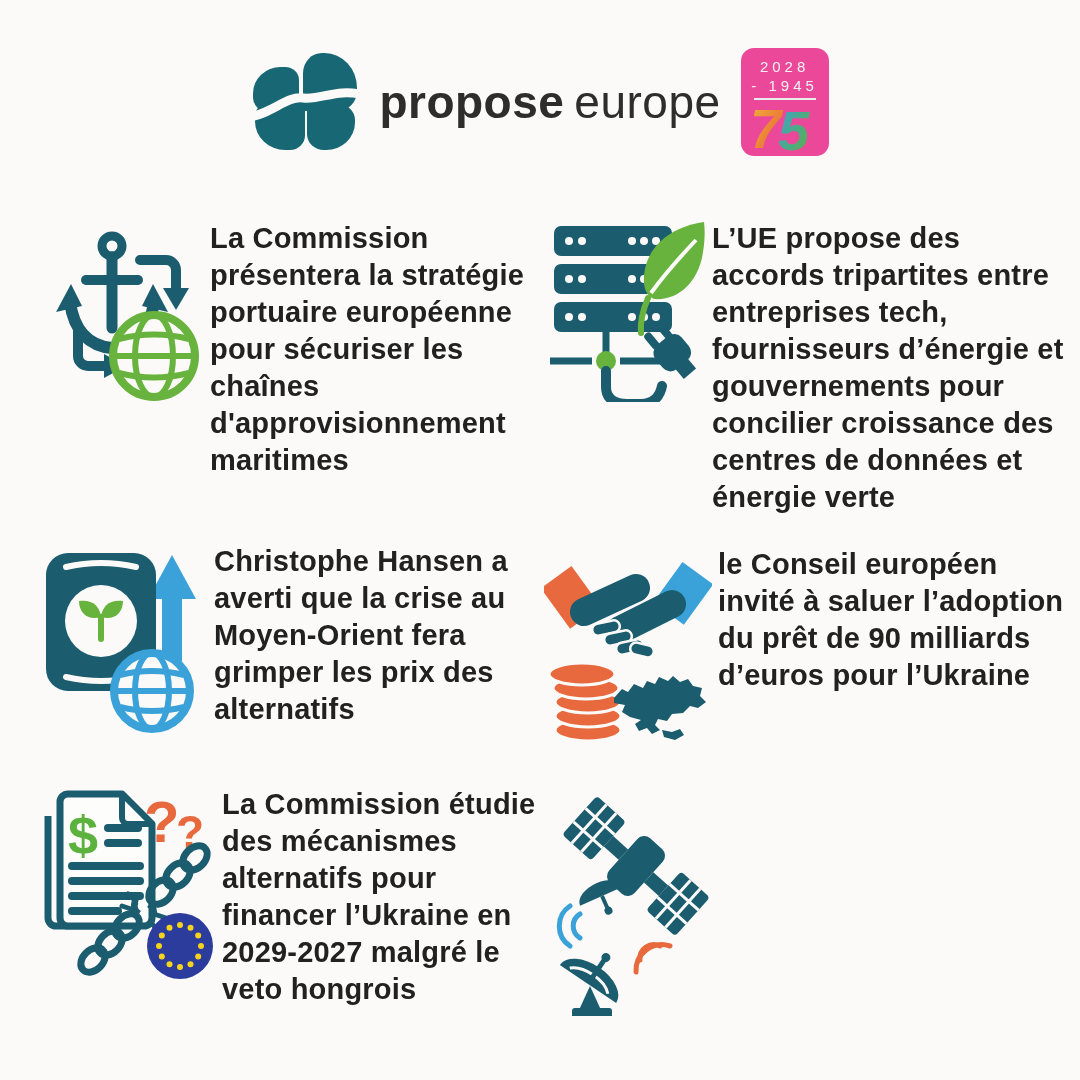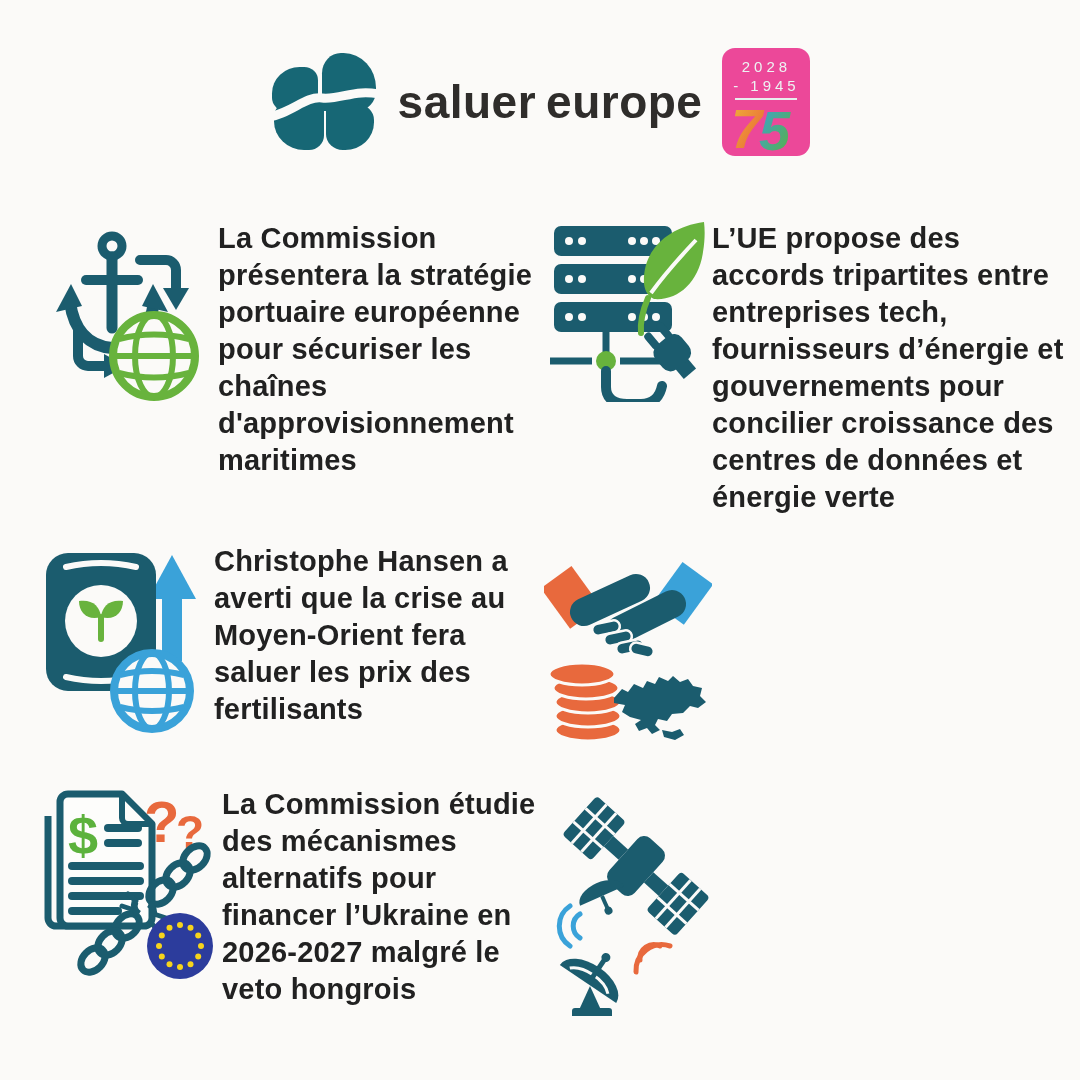--- a/index.html
+++ b/index.html
@@ -15,36 +15,36 @@
   }
   #clover{position:relative; width:108px; height:100px;}
   .petal{position:absolute; background:#176775;}
   #pt-tl{left:2px;  top:15px; width:46px; height:44px; border-radius:60% 30% 0 30%;}
   #pt-tr{left:52px; top:1px;  width:54px; height:58px; border-radius:35% 60% 35% 0;}
   #pt-bl{left:4px;  top:50px; width:50px; height:48px; border-radius:30% 0 30% 60%;}
   #pt-br{left:56px; top:52px; width:48px; height:46px; border-radius:0 35% 60% 35%;}
   #swoosh{position:absolute; left:0; top:0;}
   #wordmark{font-size:46px; color:#2f2d2b; letter-spacing:.5px; white-space:nowrap;}
   #wordmark .bold{font-weight:700;}
-  #wordmark .light{font-weight:700; margin-left:10px;text-align:right;}
+  #wordmark .light{font-weight:400; margin-left:10px;text-align:right;}
   #badge{
     width:88px; height:108px; background:#ec4899; border-radius:13px;
     display:flex; flex-direction:column; align-items:center; padding-top:9px; box-sizing:border-box;
   }
   .badge-year{color:#edf3f3; font-size:15px; letter-spacing:4px; line-height:19px; white-space:nowrap;}
   #badge-rule{width:62px; border-bottom:2px solid #e8eeee; margin-top:3px;}
   #badge-75{margin-top:-2px;}
   
   .news-item{position:absolute; display:flex; align-items:flex-start;}
   .icon-box{flex:0 0 auto;}
   .news-text{
     margin:0; font-weight:700; color:#212121;
     font-size:29px; line-height:37px; letter-spacing:.2px;
   }
-  #item1{left:40px;  top:220px;} #item1 .news-text{width:318px; margin-left:10px;}
+  #item1{left:40px;  top:220px;} #item1 .news-text{width:318px; margin-left:2px;}
   #item2{left:544px; top:220px;} #item2 .news-text{width:354px; margin-left:0;}
   #item3{left:40px;  top:543px;} #item3 .news-text{width:322px; margin-left:6px;}
   #item4{left:544px; top:546px;} #item4 .news-text{width:354px; margin-left:6px;}
   #item5{left:40px;  top:786px;} #item5 .news-text{width:332px; margin-left:4px;}
   #item6{left:544px; top:788px;} #item6 .news-text{width:344px; margin-left:6px;}
 </style>
 </head>
 <body>
 
 <div id="canvas">
@@ -54,21 +54,21 @@
       <div class="petal" id="pt-tl"></div>
       <div class="petal" id="pt-tr"></div>
       <div class="petal" id="pt-bl"></div>
       <div class="petal" id="pt-br"></div>
       <svg id="swoosh" width="108" height="100" viewBox="0 0 108 100">
         <path d="M-6,66 C22,62 34,44 52,46 C72,48 84,36 114,43" fill="none" stroke="#fbfaf8" stroke-width="9" stroke-linecap="round"></path>
       </svg>
     </div>
 
     <div id="wordmark">
-      <span class="bold">saluer</span><span class="light">europe</span>
+      <span class="bold">propose</span><span class="light">europe</span>
     </div>
 
     <div id="badge">
       <div class="badge-year">2028</div>
       <div class="badge-year">- 1945</div>
       <div id="badge-rule"></div>
       <svg id="badge-75" width="74" height="58" viewBox="0 0 74 58">
         <defs>
           <linearGradient id="g7" x1="0" y1="0" x2="1" y2="1">
             <stop offset="0" stop-color="#f0b53a"></stop>
@@ -167,21 +167,21 @@
       <line x1="61" y1="96" x2="61" y2="74" stroke="#68b33d" stroke-width="6" stroke-linecap="round"></line>
       <path d="M61,74 C48,78 39,70 39,58 C52,56 60,63 61,74 z" fill="#68b33d"></path>
       <path d="M61,74 C74,78 83,70 83,58 C70,56 62,63 61,74 z" fill="#68b33d"></path>
 
       <circle cx="112" cy="148" r="38" fill="#fbfaf8" stroke="#3aa2d9" stroke-width="8"></circle>
       <ellipse cx="112" cy="148" rx="17" ry="38" fill="none" stroke="#3aa2d9" stroke-width="6"></ellipse>
       <path d="M80,132 Q112,124 144,132" fill="none" stroke="#3aa2d9" stroke-width="6"></path>
       <line x1="74" y1="148" x2="150" y2="148" stroke="#3aa2d9" stroke-width="6"></line>
       <path d="M80,164 Q112,172 144,164" fill="none" stroke="#3aa2d9" stroke-width="6"></path>
     </svg>
-    <p class="news-text">Christophe Hansen a averti que la crise au Moyen-Orient fera saluer les prix des fertilisants</p>
+    <p class="news-text">Christophe Hansen a averti que la crise au Moyen-Orient fera grimper les prix des alternatifs</p>
   </div>
 
   <div class="news-item" id="item4">
     <svg class="icon-box" width="168" height="196" viewBox="0 0 168 196">
 
       <g transform="translate(26,52) rotate(-36)">
           <rect x="-18" y="-25" width="38" height="50" fill="#e8693d"></rect>
         </g>
       <g transform="translate(140,48) rotate(36)">
           <rect x="-20" y="-25" width="38" height="50" fill="#3aa2d9"></rect>
@@ -202,20 +202,21 @@
         <ellipse cx="44" cy="156" rx="33" ry="11"></ellipse>
         <ellipse cx="42" cy="142" rx="33" ry="11"></ellipse>
         <ellipse cx="38" cy="128" rx="33" ry="11"></ellipse>
       </g>
 
       <g transform="translate(66,128)">
         <path d="M4,24 L12,15 L18,18 L24,10 L33,14 L37,7 L45,10 L49,3 L58,7 L63,2 L70,8 L78,5 L83,12 L92,14 L90,22 L96,28 L88,34 L80,32 L73,39 L62,40 L57,47 L48,45 L45,51 L50,56 L42,60 L37,54 L29,57 L25,50 L31,46 L20,43 L12,38 L15,31 L4,29 Z" fill="#1b5c6e"></path>
         <path d="M52,56 l10,2 8,-3 4,6 -9,5 -11,-3 z" fill="#1b5c6e"></path>
       </g>
     </svg>
+    <p class="news-text">le Conseil européen invité à saluer l’adoption du prêt de 90 milliards d’euros pour l’Ukraine</p>
   </div>
 
   <div class="news-item" id="item5">
     <svg class="icon-box" width="178" height="198" viewBox="0 0 178 198">
 
       <path d="M8,30 v102 a8,8 0 0 0 8,8 h60" fill="none" stroke="#1b5c6e" stroke-width="7"></path>
 
       <path d="M20,16 a8,8 0 0 1 8,-8 h54 l30,30 v94 a8,8 0 0 1 -8,8 h-76 a8,8 0 0 1 -8,-8 z" fill="#fdfdfb" stroke="#1b5c6e" stroke-width="7" stroke-linejoin="round"></path>
       <path d="M82,8 l30,30 h-24 a6,6 0 0 1 -6,-6 z" fill="#fdfdfb" stroke="#1b5c6e" stroke-width="6" stroke-linejoin="round"></path>
 
@@ -259,21 +260,21 @@
         <circle cx="158.2" cy="170.5" r="3"></circle>
           <circle cx="150.5" cy="178.2" r="3"></circle>
         <circle cx="140" cy="181" r="3"></circle>
           <circle cx="129.5" cy="178.2" r="3"></circle>
         <circle cx="121.8" cy="170.5" r="3"></circle>
           <circle cx="119" cy="160" r="3"></circle>
         <circle cx="121.8" cy="149.5" r="3"></circle>
           <circle cx="129.5" cy="141.8" r="3"></circle>
       </g>
     </svg>
-    <p class="news-text">La Commission étudie des mécanismes alternatifs pour financer l’Ukraine en 2026-2027 malgré le veto hongrois</p>
+    <p class="news-text">La Commission étudie des mécanismes alternatifs pour financer l’Ukraine en 2029-2027 malgré le veto hongrois</p>
   </div>
 
   <div class="news-item" id="item6">
     <svg class="icon-box" width="168" height="228" viewBox="0 0 168 228">
 
       <g transform="translate(92,78) rotate(42)" fill="#1b5c6e">
         <rect x="-37" y="-7" width="20" height="14"></rect>
         <rect x="17" y="-7" width="20" height="14"></rect>
         <rect x="-17" y="-30" width="34" height="60" rx="9"></rect>
         <g>

